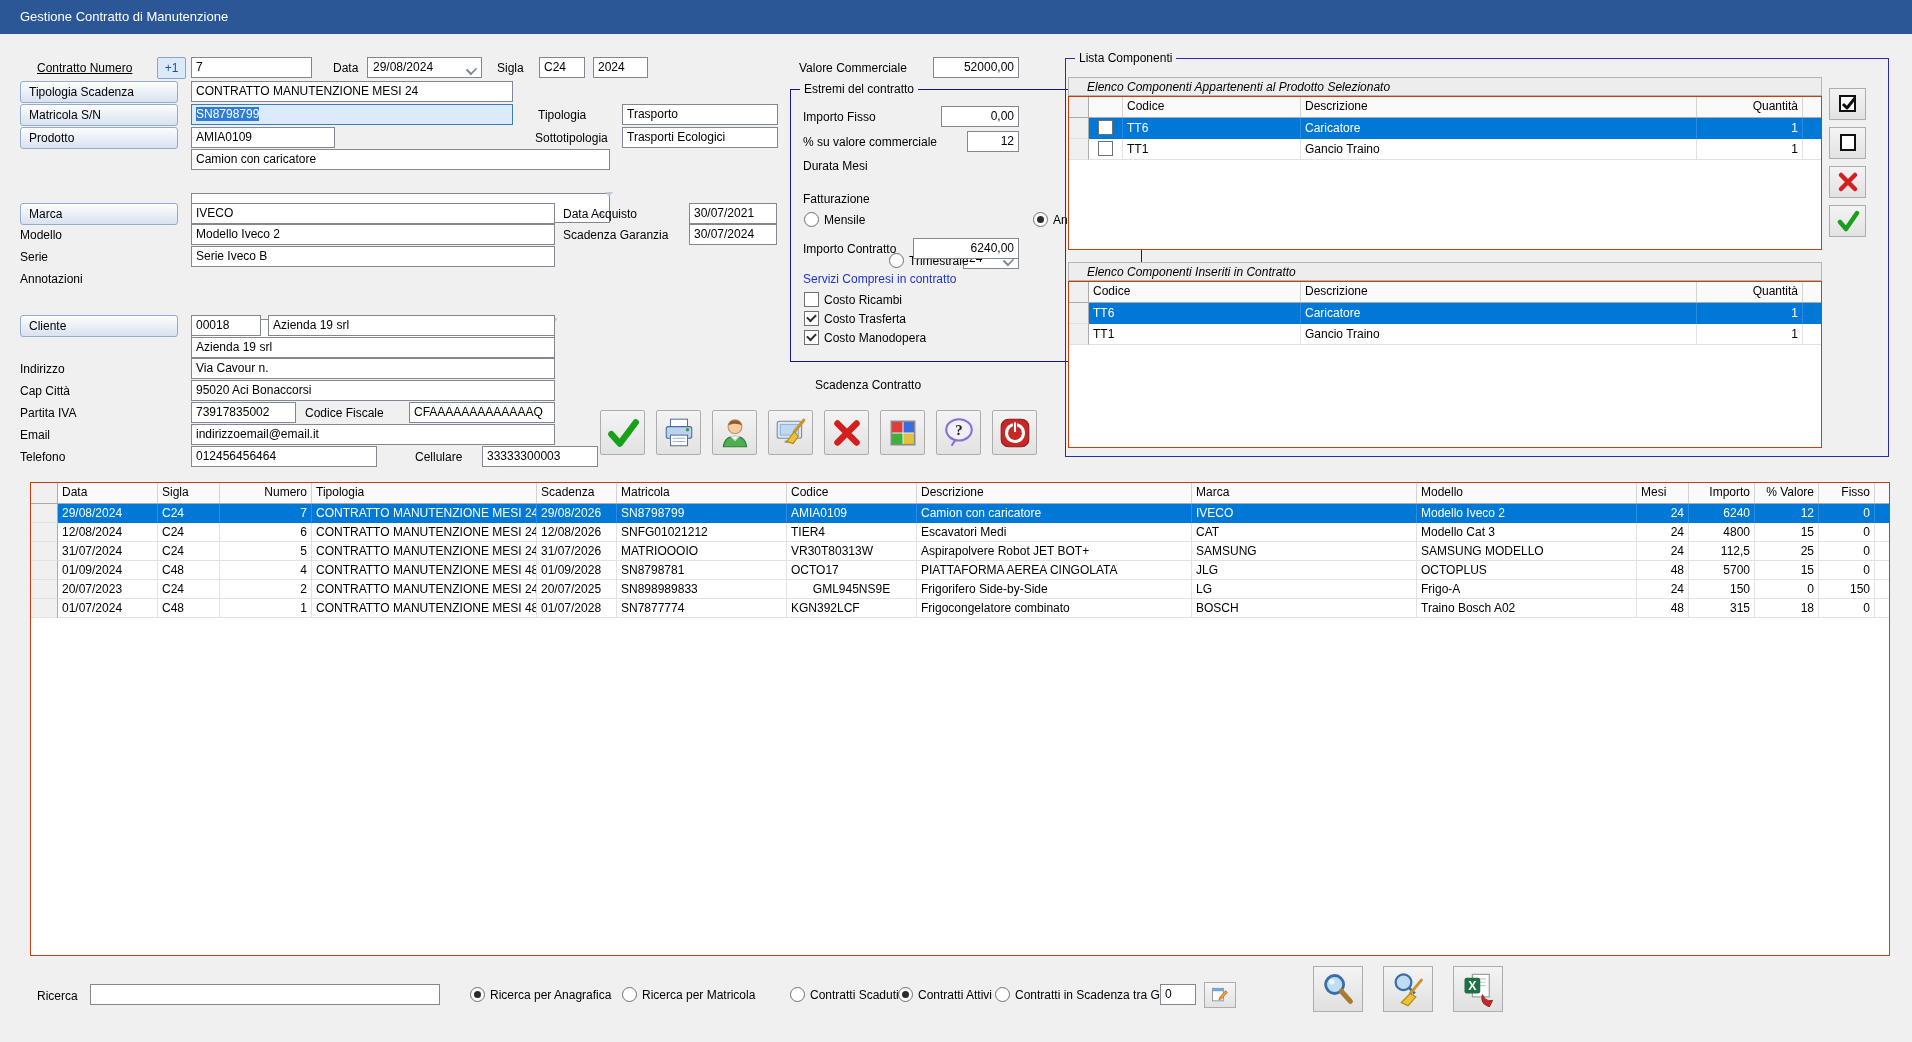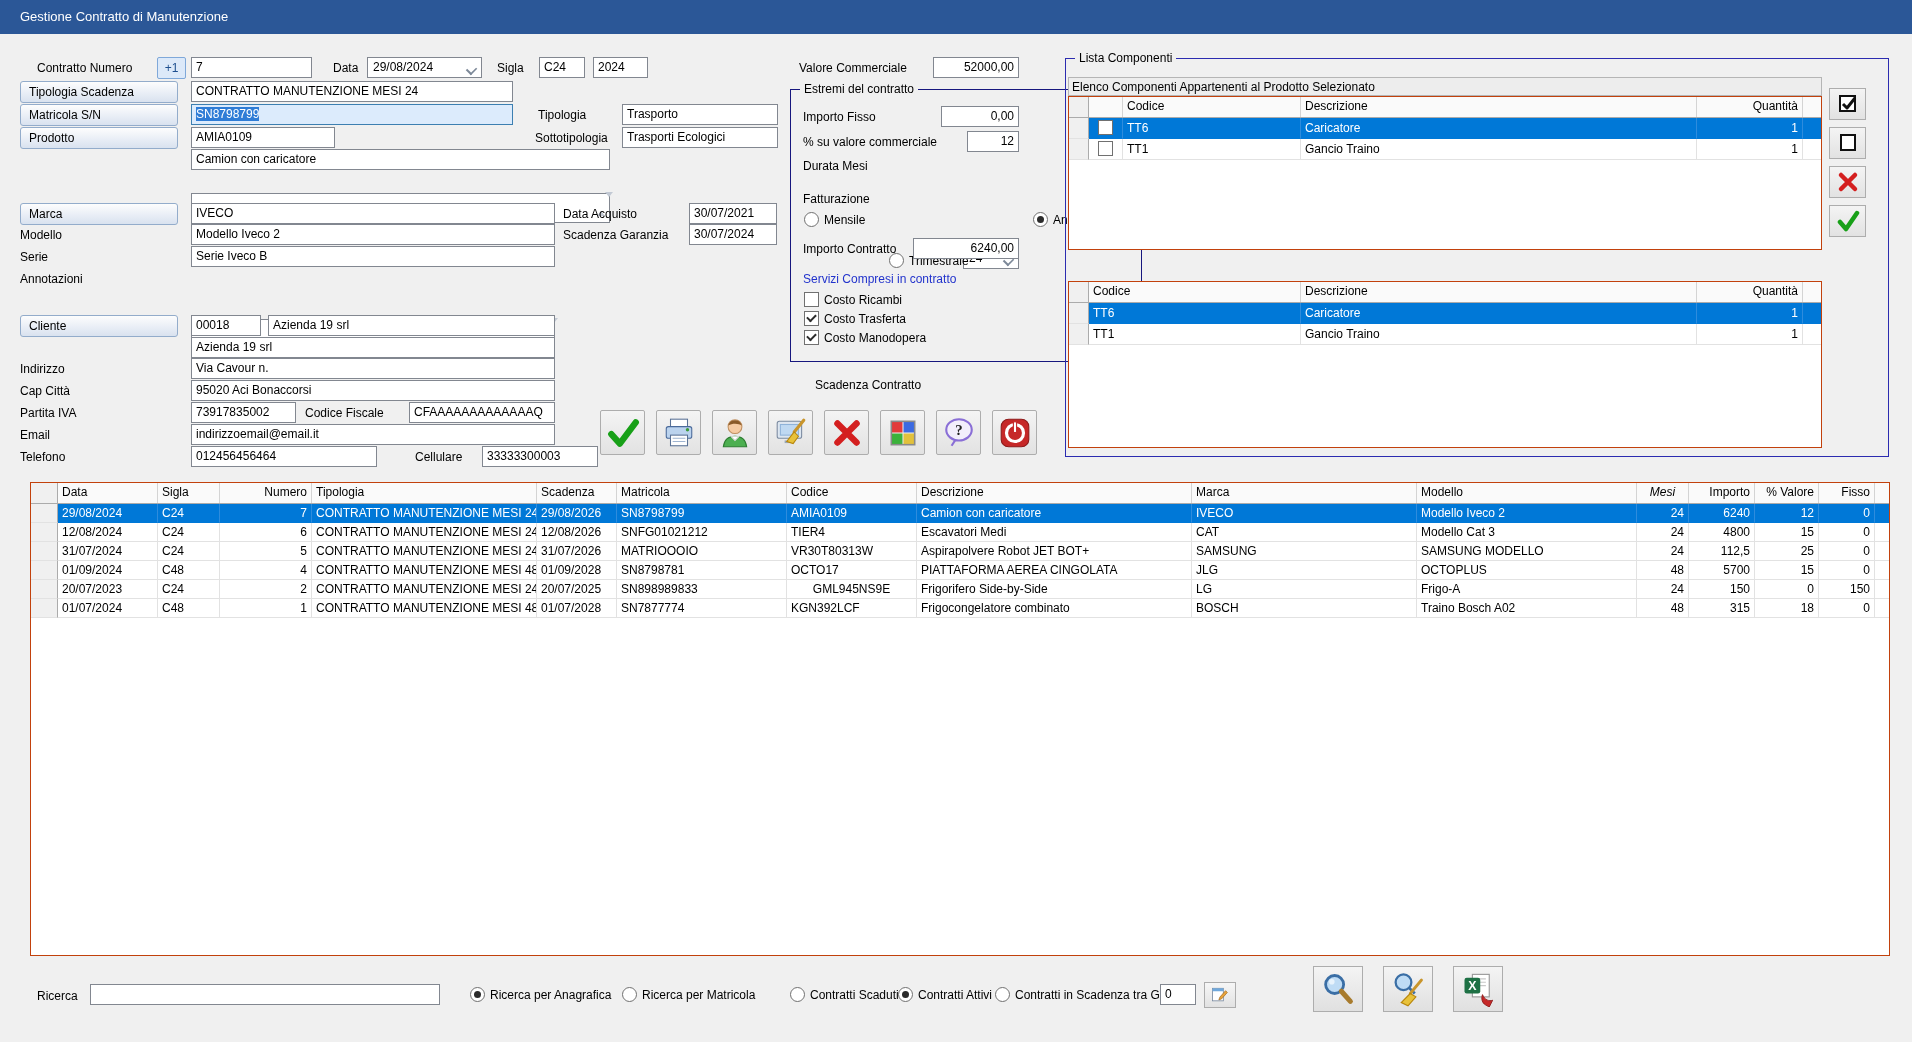--- a/index.html
+++ b/index.html
@@ -54,21 +54,21 @@
   .side svg{width:24px;height:24px;display:block;margin:3px auto;}
   
   .big{position:absolute;width:50px;height:46px;background:linear-gradient(180deg,#F4F4F4,#E0E0E0);
        border:1px solid #ADADAD;padding:0;cursor:pointer;}
   .big svg{width:36px;height:36px;display:block;margin:4px auto;}
   .smallbtn{position:absolute;width:32px;height:26px;background:linear-gradient(180deg,#F6F6F6,#E2E2E2);
        border:1px solid #ADADAD;padding:0;cursor:pointer;}
   .smallbtn svg{width:20px;height:20px;display:block;margin:2px auto;}
   
   .strip{box-sizing:border-box;height:19px;background:#EDEDED;border:1px solid #B5B5B5;
-         padding:2px 0 0 3px;white-space:nowrap;overflow:hidden;}
+         padding:2px 0 0 18px;white-space:nowrap;overflow:hidden;font-style:italic;}
   
   .dtable{background:#fff;border:1px solid #c2410c;box-sizing:border-box;overflow:hidden;}
   .t-head{display:flex;height:20px;background:#FAFAFA;border-bottom:1px solid #ABABAB;}
   .t-hc{flex:none;box-sizing:border-box;line-height:19px;padding:0 4px;border-right:1px solid #D4D4D4;
         white-space:nowrap;overflow:hidden;}
   .t-hc.selector{background:#F0F0F0;border-right:1px solid #ABABAB;}
   .t-hc.filler{border-right:none;}
   .t-row{display:flex;height:19px;background:#fff;cursor:default;}
   .comp .t-row{height:21px;}
   .t-c{flex:none;box-sizing:border-box;line-height:18px;padding:0 4px;border-right:1px solid #E2E2E2;
@@ -83,21 +83,21 @@
 </style>
 </head>
 <body>
 
 <div id="app">
 
   <div id="titlebar" class="abs">
     <span>Gestione Contratto di Manutenzione</span>
   </div>
 
-  <span class="abs lbl" style="left:37px;top:61px;">Contratto Numero</span>
+  <span class="abs lbl" style="left:37px;top:61px;text-decoration:underline;">Contratto Numero</span>
   <div class="abs plusone" style="left:157px;top:57px;width:29px;">+1</div>
   <div class="abs inp" style="left:191px;top:57px;width:121px;">7</div>
   <span class="abs lbl" style="left:333px;top:61px;">Data</span>
   <div class="abs combo" style="left:367px;top:57px;width:115px;">
     <span>29/08/2024</span>
     <span class="chev"></span>
   </div>
   <span class="abs lbl" style="left:497px;top:61px;">Sigla</span>
   <div class="abs inp" style="left:539px;top:57px;width:46px;">C24</div>
   <div class="abs inp" style="left:593px;top:57px;width:55px;">2024</div>
@@ -318,20 +318,21 @@
     <svg viewBox="0 0 24 24">
         <path d="M5 5L19 19M19 5L5 19" stroke="#D41F1F" stroke-width="4.5" stroke-linecap="round"></path>
       </svg>
   </button>
   <button class="side" style="left:1829px;top:205px;">
     <svg viewBox="0 0 24 24">
         <path d="M4 13l6 7L21 4" fill="none" stroke="#18A018" stroke-width="4.5" stroke-linecap="round" stroke-linejoin="round"></path>
       </svg>
   </button>
 
+  <div class="abs strip" style="left:1068px;top:262px;width:754px;">Elenco Componenti Inseriti in Contratto</div>
   <div class="abs dtable comp" style="left:1068px;top:281px;width:754px;height:167px;">
       <div class="t-head">
         <div class="t-hc selector" style="width: 20px;"></div>
         <div class="t-hc" style="width: 212px;">Codice</div>
         <div class="t-hc" style="width: 396px;">Descrizione</div>
         <div class="t-hc" style="width: 106px; text-align: right;">Quantità</div>
         <div class="t-hc filler" style="width: 18px;"></div>
       </div>
       <div class="t-row sel">
         <div class="t-c selector" style="width: 20px;"></div>
@@ -355,21 +356,21 @@
         <div class="t-hc" style="width: 100px;">Data</div>
         <div class="t-hc" style="width: 62px;">Sigla</div>
         <div class="t-hc" style="width: 92px; text-align: right;">Numero</div>
         <div class="t-hc" style="width: 225px;">Tipologia</div>
         <div class="t-hc" style="width: 80px;">Scadenza</div>
         <div class="t-hc" style="width: 170px;">Matricola</div>
         <div class="t-hc" style="width: 130px;">Codice</div>
         <div class="t-hc" style="width: 275px;">Descrizione</div>
         <div class="t-hc" style="width: 225px;">Marca</div>
         <div class="t-hc" style="width: 220px;">Modello</div>
-        <div class="t-hc" style="width: 52px; text-align: center; font-style: italic;">Mesi</div>
+        <div class="t-hc" style="width: 52px; text-align: left;">Mesi</div>
         <div class="t-hc" style="width: 66px; text-align: right;">Importo</div>
         <div class="t-hc" style="width: 64px; text-align: right;">% Valore</div>
         <div class="t-hc" style="width: 56px; text-align: right;">Fisso</div>
         <div class="t-hc filler" style="width: 16px;"></div>
       </div>
       <div class="t-row sel">
         <div class="t-c selector" style="width: 27px;"></div>
         <div class="t-c" style="width: 100px;">29/08/2024</div>
         <div class="t-c" style="width: 62px;">C24</div>
         <div class="t-c" style="width: 92px; text-align: right;">7</div>

